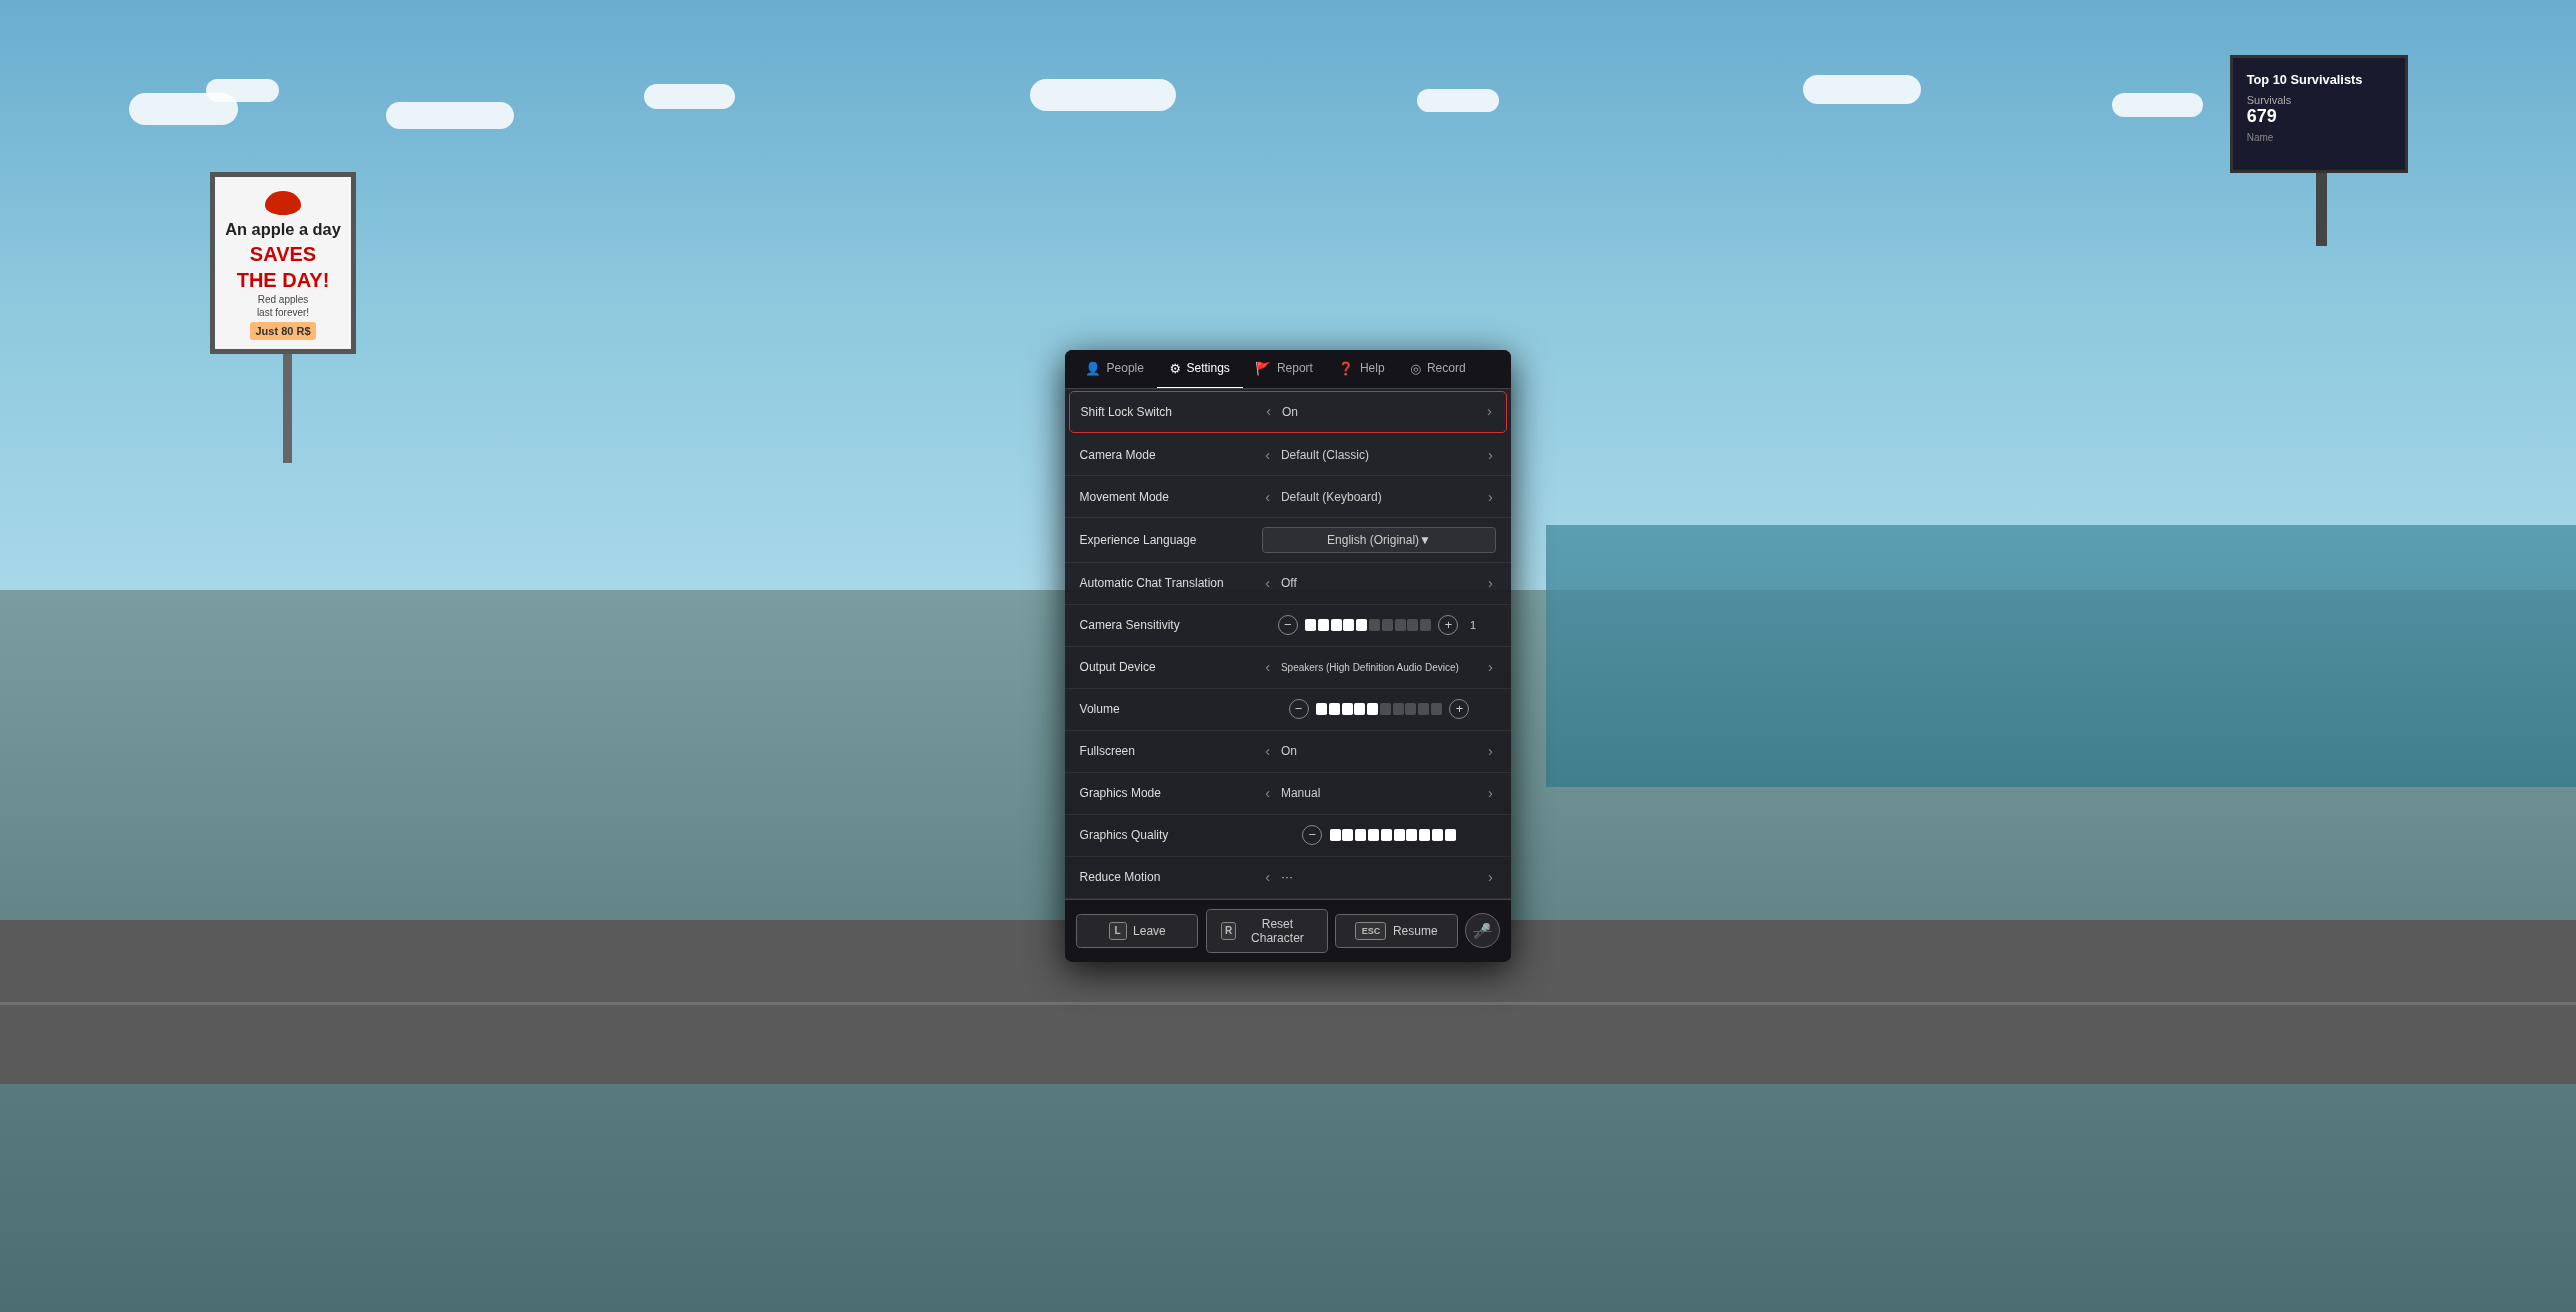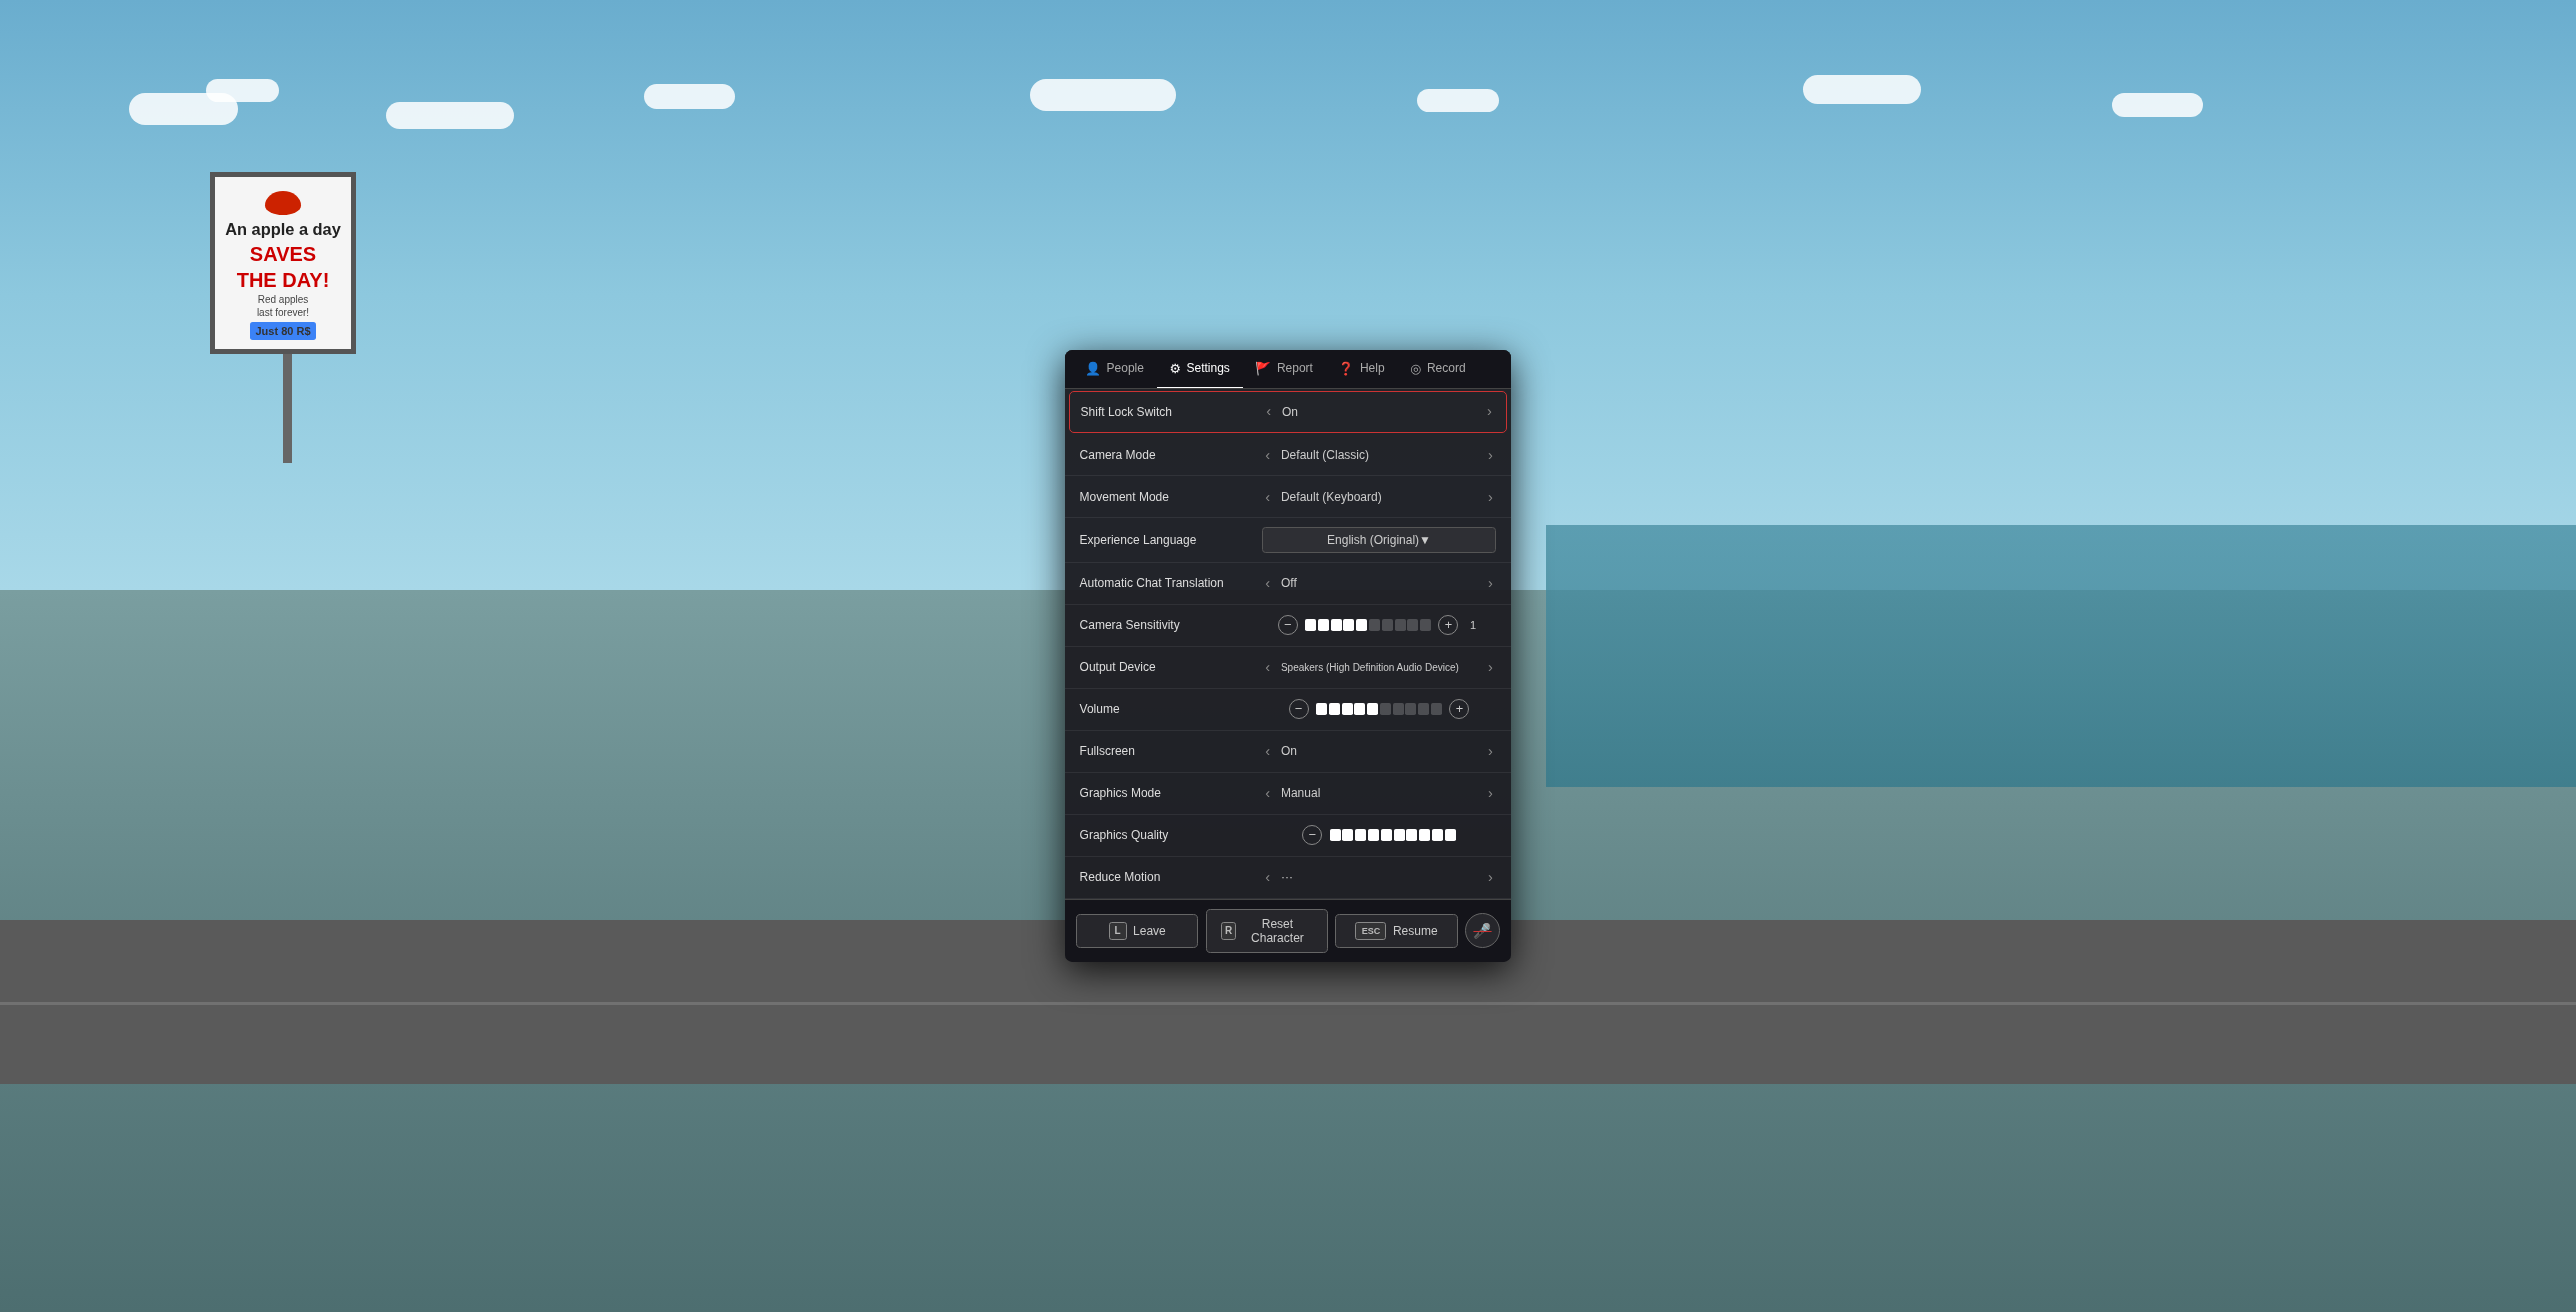--- a/index.html
+++ b/index.html
@@ -82,21 +82,21 @@
       font-weight: bold;
       color: #222;
     }
 
     .apple-text-small {
       font-size: 10px;
       color: #444;
     }
 
     .apple-price {
-      background: #3b82f6;
+      background: #fdba74;
       color: #333;
       font-size: 11px;
       font-weight: bold;
       padding: 1.8px 5.5px;
       border-radius: 2.7px;
       margin-top: 3.6px;
     }
 
     
     .billboard-right {
@@ -410,20 +410,29 @@
       <div class="apple-text-large">An apple a day</div>
       <div class="apple-text-large" style="color:#cc0000;font-size:20px;">SAVES</div>
       <div class="apple-text-large" style="color:#cc0000;font-size:20px;">THE DAY!</div>
       <div class="apple-text-small">Red apples</div>
       <div class="apple-text-small">last forever!</div>
       <div class="apple-price">Just 80 R$</div>
     </div>
     <div class="billboard-pole"></div>
   </div>
 
+  <div class="billboard-right">
+    <div class="billboard-dark">
+      <div style="font-size:12.8px;font-weight:bold;">Top 10 Survivalists</div>
+      <div style="margin-top:7.3px;font-size:11px;color:#aaa;">Survivals</div>
+      <div style="font-size:18px;font-weight:bold;">679</div>
+      <div style="font-size:10px;color:#888;margin-top:5.5px;">Name</div>
+    </div>
+    <div class="billboard-dark-pole"></div>
+  </div>
 </div>
 
 <div class="modal-overlay">
   <div class="settings-panel">
 
     <div class="tab-bar">
       <div class="tab-item">
         <span class="tab-icon">👤</span>
         <span>People</span>
       </div>

